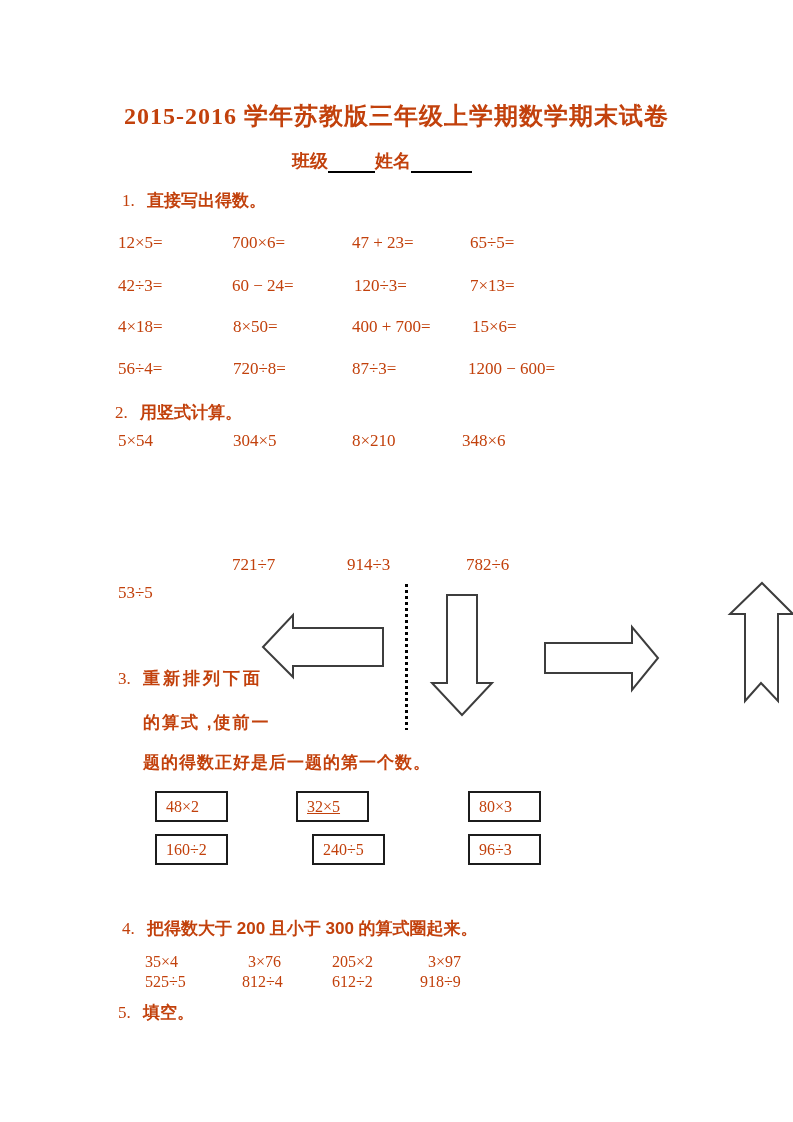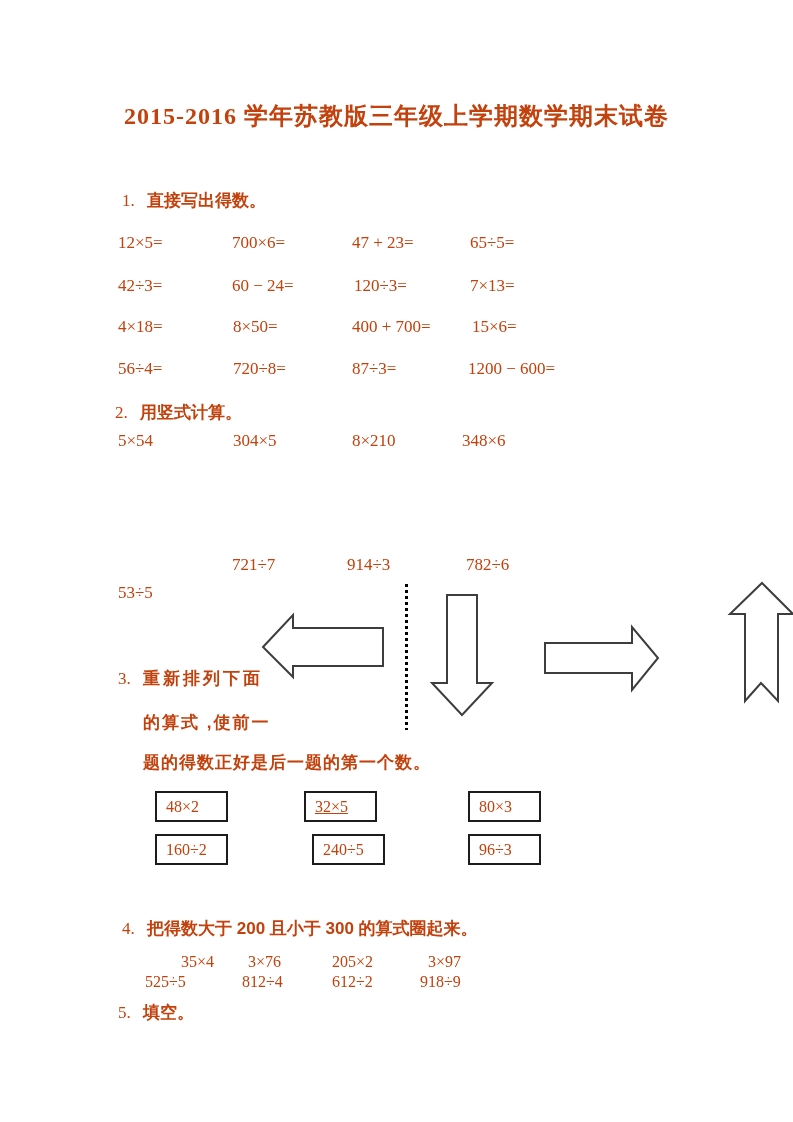--- a/index.html
+++ b/index.html
@@ -72,20 +72,23 @@
     font-size:16px;
   }
 </style>
 </head>
 <body>
 
 <div class="page">
 
   <div class="abs title">2015-2016 学年苏教版三年级上学期数学期末试卷</div>
 
+  <div class="abs name-line">
+    <span>班级</span><span class="blank blank-class"></span><span>姓名</span><span class="blank blank-name"></span>
+  </div>
 
   <div class="abs q-heading" style="top:189px;left:122px;">
     <span class="q-num">1.</span><span class="q-text">直接写出得数。</span>
   </div>
 
   <div class="row">
     <span class="expr" style="top:234px;left:118px;">12×5=</span>
     <span class="expr" style="top:234px;left:232px;">700×6=</span>
     <span class="expr" style="top:234px;left:352px;">47 + 23=</span>
     <span class="expr" style="top:234px;left:470px;">65÷5=</span>
@@ -146,42 +149,42 @@
 
   <div class="q3-line" style="top:667px;left:118px;letter-spacing:0;">
     <span class="q-num">3.</span><span class="q-text" style="letter-spacing:3px;">重新排列下面</span>
   </div>
   <div class="q3-line" style="top:711px;left:143px;">的算式 ,使前一</div>
   <div class="q3-line" style="top:751px;left:143px;letter-spacing:1px;">题的得数正好是后一题的第一个数。</div>
 
   <div class="ansbox" style="top:791px;left:155px;">
       <span>48×2</span>
     </div>
-  <div class="ansbox" style="top:791px;left:304px;text-decoration:underline;">
+  <div class="ansbox" style="top:791px;left:296px;text-decoration:underline;">
       <span>32×5</span>
     </div>
   <div class="ansbox" style="top:791px;left:468px;">
       <span>80×3</span>
     </div>
   <div class="ansbox" style="top:834px;left:155px;">
       <span>160÷2</span>
     </div>
   <div class="ansbox" style="top:834px;left:312px;">
       <span>240÷5</span>
     </div>
   <div class="ansbox" style="top:834px;left:468px;">
       <span>96÷3</span>
     </div>
 
   <div class="abs q-heading" style="top:917px;left:122px;">
     <span class="q-num">4.</span><span class="q-text">把得数大于 200 且小于 300 的算式圈起来。</span>
   </div>
 
   <div class="row">
-    <span class="expr small" style="top:953px;left:145px;margin-left:36px;">35×4</span>
+    <span class="expr small" style="top:953px;left:145px;">35×4</span>
     <span class="expr small" style="top:953px;left:248px;">3×76</span>
     <span class="expr small" style="top:953px;left:332px;">205×2</span>
     <span class="expr small" style="top:953px;left:428px;">3×97</span>
   </div>
   <div class="row">
     <span class="expr small" style="top:973px;left:145px;">525÷5</span>
     <span class="expr small" style="top:973px;left:242px;">812÷4</span>
     <span class="expr small" style="top:973px;left:332px;">612÷2</span>
     <span class="expr small" style="top:973px;left:420px;">918÷9</span>
   </div>

